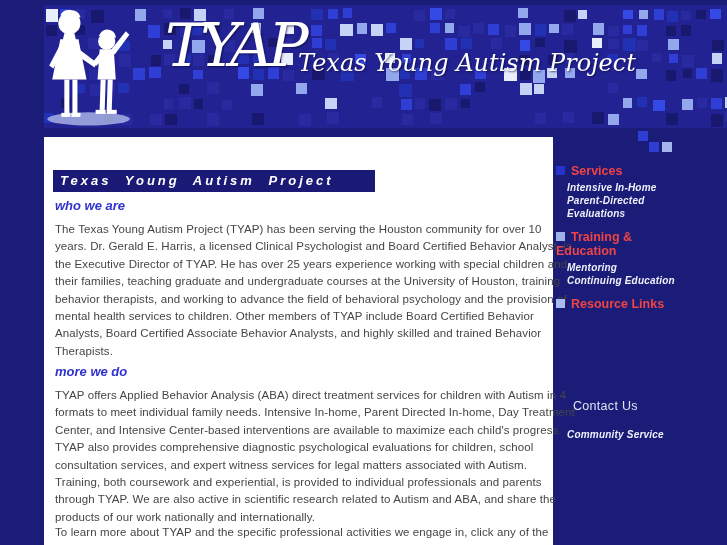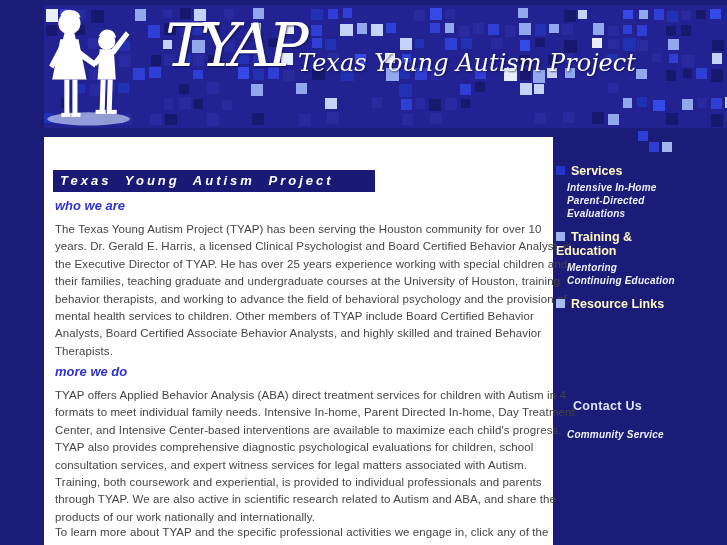--- a/index.html
+++ b/index.html
@@ -53,32 +53,32 @@
   .para-2 { top:250px; }
   .para-3 { top:387px; }
 
   
   .sidebar { position:absolute; left:556px; top:164px; width:170px; }
   .nav-group { margin-bottom:10px; }
   .nav-group.g2 { margin-top:11px; }
   .nav-group.g3 { margin-top:8px; }
   .nav-group.g4 { margin-top:7px; }
   .group-header {
-    width:132px; color:#fef9c3; font-size:12.5px; font-weight:600;
+    width:132px; color:#ef4444; font-size:12.5px; font-weight:600;
     line-height:14px; cursor:pointer;
   }
   .bullet { display:inline-block; width:9px; height:9px; margin-right:6px; position:relative; top:0px; }
   .group-items { margin-top:3px; padding-left:11px;font-style:italic; }
   .nav-item {
     color:#eef0fa; font-size:10px; font-weight:bold; line-height:13px;
     letter-spacing:0.2px; cursor:pointer; white-space:nowrap;
   }
   .contact-link {
     position:absolute; left:573px; top:399px; color:#dfe4f2;
-    font-size:12.5px; font-weight:700; letter-spacing:0.3px; cursor:pointer;
+    font-size:12.5px; font-weight:400; letter-spacing:0.3px; cursor:pointer;
   }
   .community-link {
     position:absolute; left:567px; top:429px; color:#eef0fa;
     font-size:10px; font-weight:bold; letter-spacing:0.2px; cursor:pointer;font-style:italic;
   }
 </style>
 </head>
 <body>
 
 <div class="page">

